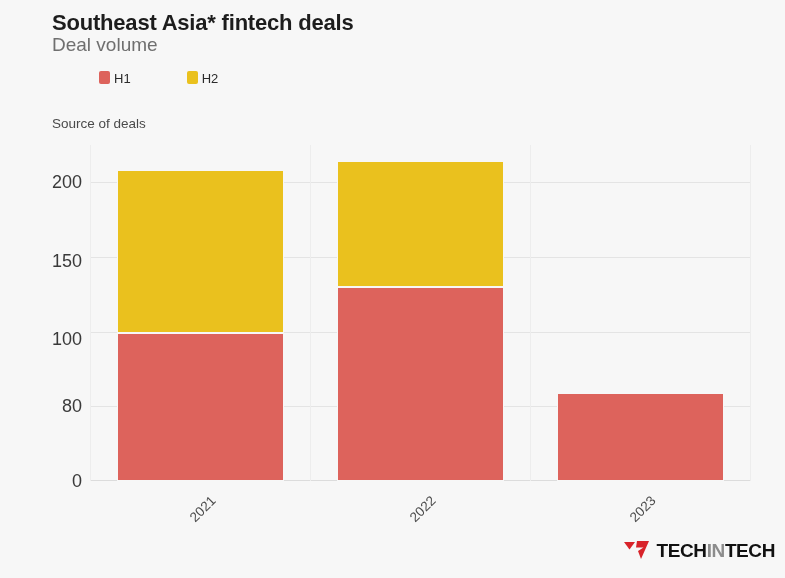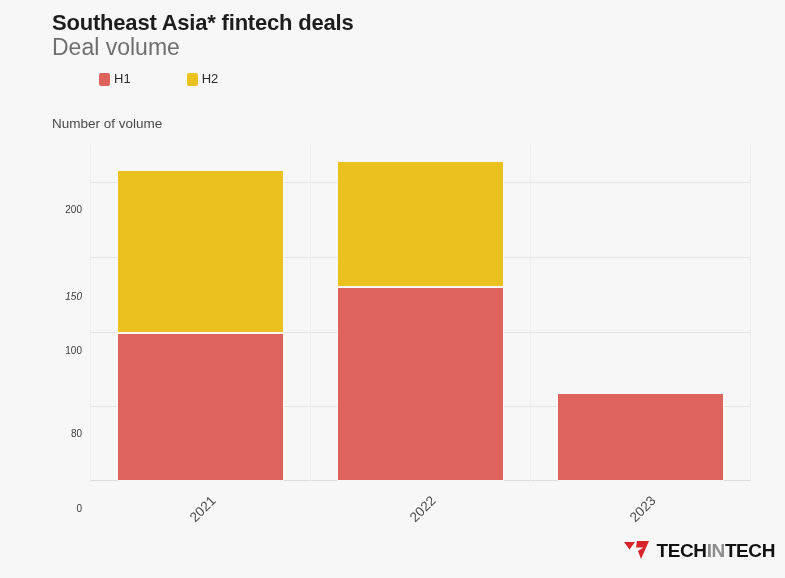--- a/index.html
+++ b/index.html
@@ -29,37 +29,37 @@
     top: 10px;
     font-size: 22px;
     font-weight: bold;
     letter-spacing: -0.2px;
     color: #1d1d1d;
   }
   .subtitle {
     position: absolute;
     left: 52px;
     top: 34px;
-    font-size: 23px;
+    font-size: 19px;
     font-weight: normal;
     color: #6f6f6f;
   }
 
   
   .legend {
     position: absolute;
     left: 52px;
     top: 71px;
     display: flex;
     align-items: center;
     gap: 9px;
   }
   .legend-item {
     display: flex;
-    align-items: flex-end;
+    align-items: flex-start;
     gap: 4px;
     padding-left: 47px;
   }
   .legend-swatch {
     width: 11px;
     height: 13px;
     border-radius: 2px;
     display: inline-block;
   }
   .legend-label {
@@ -104,25 +104,24 @@
     top: 0;
     width: 1px;
     height: 336px;
     background: #ededed;
   }
   .ytick-text {
     position: absolute;
     left: -44px;
     width: 36px;
     text-align: right;
-    font-size: 10px;
+    font-size: 18px;
     color: #3a3a3a;
     transform: translateY(-50%);
     line-height: 1;
-    margin-top: 28px;
   }
 
   .bar {
     position: absolute;
     box-sizing: border-box;
   }
   .seg {
     position: absolute;
     left: 0;
     width: 100%;
@@ -182,31 +181,31 @@
     <div class="legend-item">
       <span class="legend-swatch" style="background:#dd635c"></span>
       <span class="legend-label">H1</span>
     </div>
     <div class="legend-item">
       <span class="legend-swatch" style="background:#eac11e"></span>
       <span class="legend-label">H2</span>
     </div>
   </div>
 
-  <div class="axis-title">Number of volume</div>
+  <div class="axis-title">Source of deals</div>
 
   <div class="plot" id="plot">
       <div class="axis-base"></div>
       <div class="ytick-text" style="top: 336px;">0</div>
       <div class="gridline" style="top: 261.333px;"></div>
       <div class="ytick-text" style="top: 261.333px;">80</div>
       <div class="gridline" style="top: 186.667px;"></div>
-      <div class="ytick-text" style="top: 178px;">100</div>
+      <div class="ytick-text" style="top: 194px;">100</div>
       <div class="gridline" style="top: 112px;"></div>
-      <div class="ytick-text" style="top: 124px; font-style: italic;">150</div>
+      <div class="ytick-text" style="top: 116px;">150</div>
       <div class="gridline" style="top: 37.3333px;"></div>
       <div class="ytick-text" style="top: 37.3333px;">200</div>
       <div class="vtick" style="left: 0px;"></div>
       <div class="bar" style="left: 26.5px; width: 167px; top: 0px; height: 336px;">
         <div class="seg" style="background: rgb(221, 99, 92); bottom: 0px; height: 147.84px;"></div>
         <div class="seg" style="background: rgb(234, 193, 30); bottom: 147.84px; height: 162.773px;"></div>
       </div>
       <div class="xtick-label" style="left: 88px; top: 348px;">2021</div>
       <div class="vtick" style="left: 220px;"></div>
       <div class="bar" style="left: 246.5px; width: 167px; top: 0px; height: 336px;">

